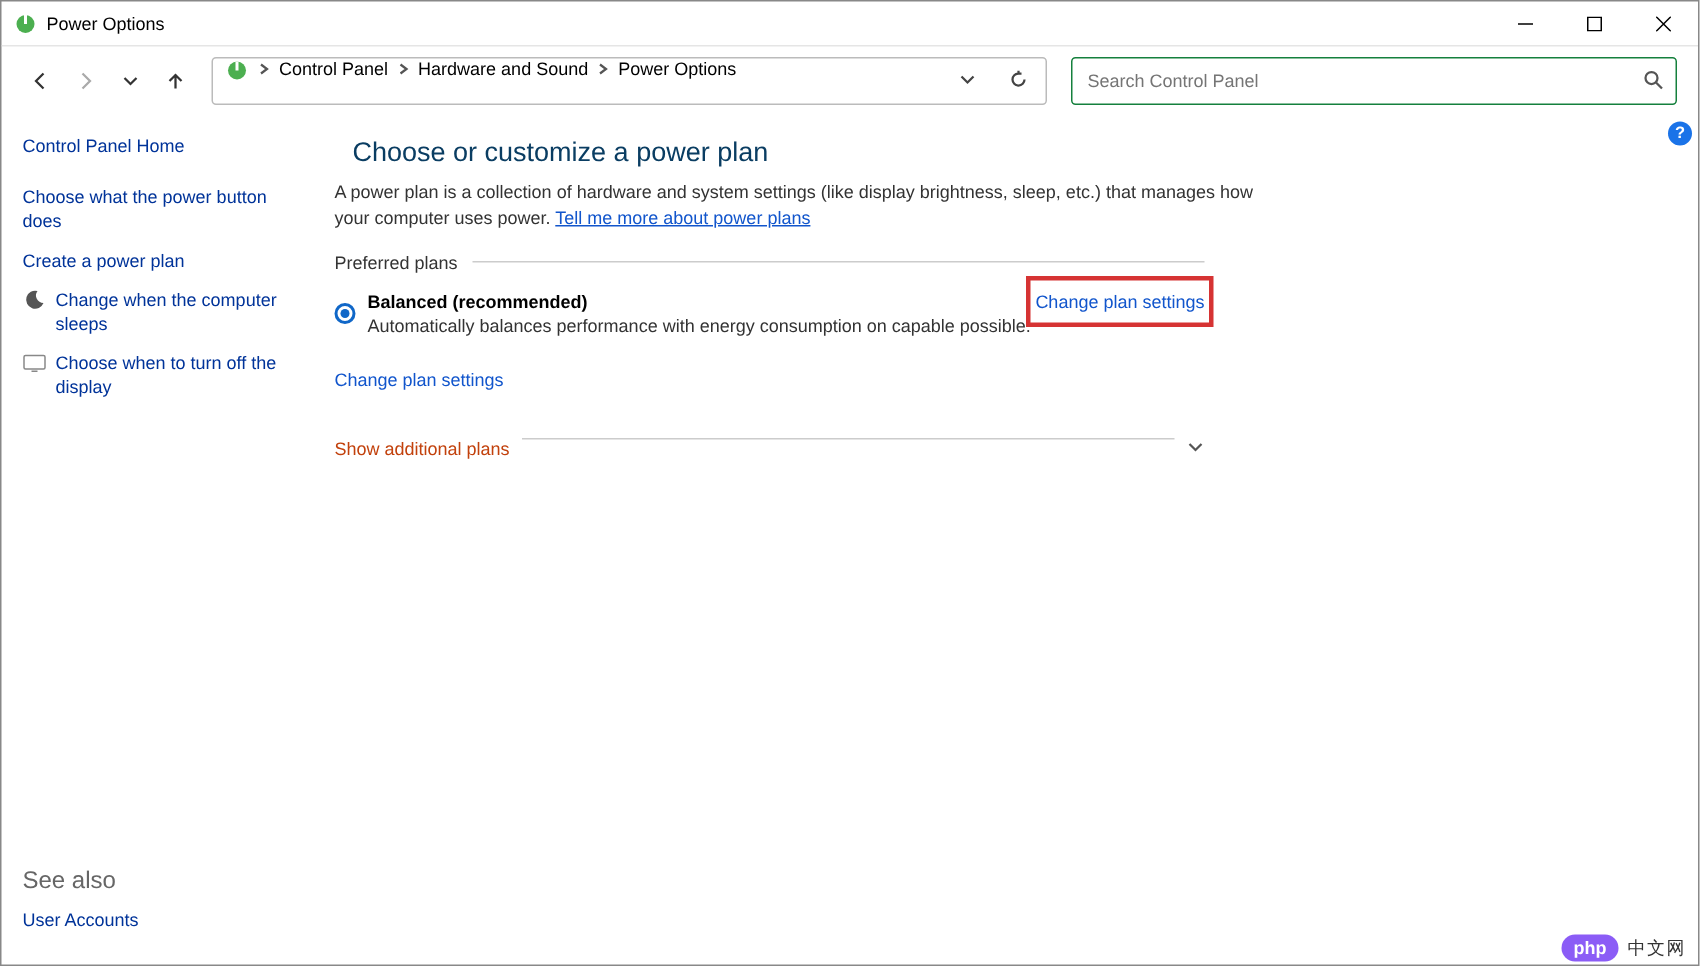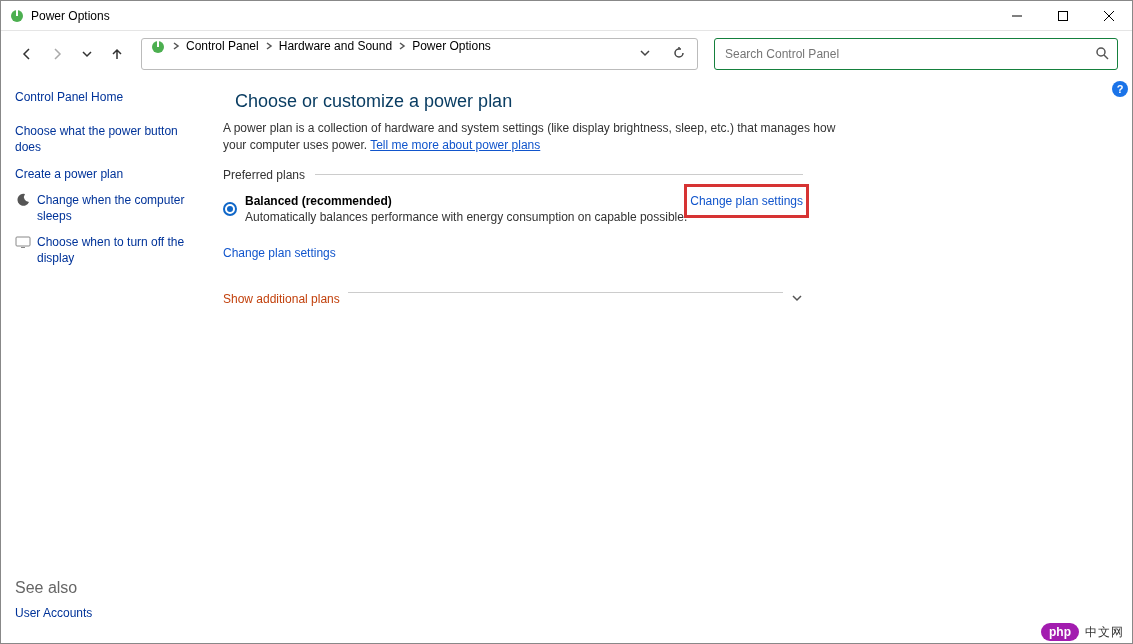--- a/index.html
+++ b/index.html
@@ -160,21 +160,21 @@
     display:flex;align-items:center;justify-content:center;
   }
 
   
   .watermark {
     position:absolute; bottom:2px; right:8px;
     display:flex;align-items:center;gap:6px;
     font-size:12px;color:#333;letter-spacing:1px;
   }
   .watermark .pill {
-    background:#a21caf;color:#fff;
+    background:#8b5cf6;color:#fff;
     border-radius:10px;padding:0 8px;height:18px;line-height:18px;
     font-weight:bold;font-size:12px;letter-spacing:0;
   }
 </style>
 </head>
 <body>
 
 <div class="titlebar">
   <span class="app-icon">
     <svg viewBox="0 0 16 16">

